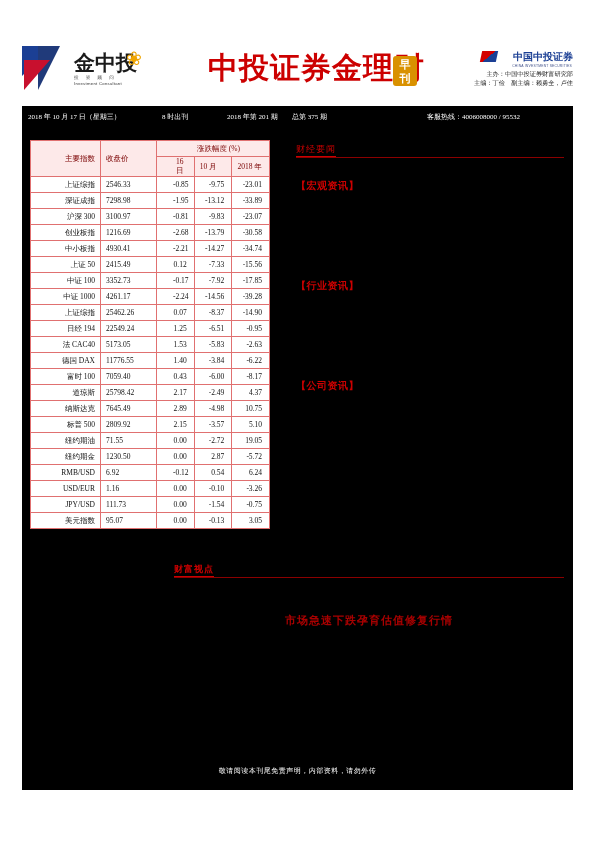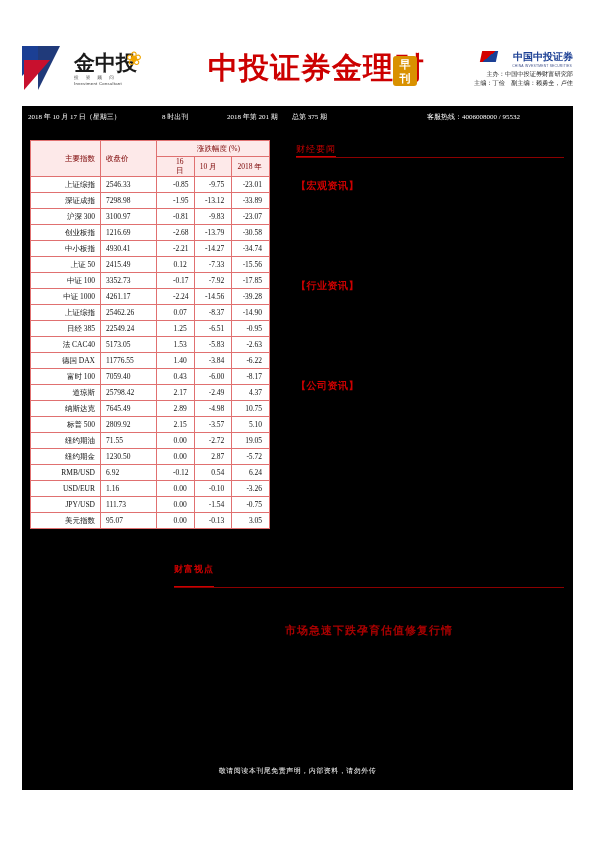--- a/index.html
+++ b/index.html
@@ -274,21 +274,21 @@
     width: 390px;
   }
   .vp-head {
     font-family: "DejaVu Serif", serif;
     font-size: 9px;
     font-weight: bold;
     color: #cc0000;
     letter-spacing: 1px;
     display: inline-block;
     border-bottom: 1px solid #cc0000;
-    padding-bottom: 11px;
+    padding-bottom: 1px;
     line-height: 12px;
   }
   .vp-rule {
     height: 1px;
     background: #8b0000;
     width: 100%;
     margin-top: 0px;
   }
   .vp-headline {
     margin-top: 36px;
@@ -435,21 +435,21 @@
             <td class="c-num">-39.28</td>
           </tr>
           <tr>
             <td class="c-name">上证综指</td>
             <td class="c-close">25462.26</td>
             <td class="c-num grp-left">0.07</td>
             <td class="c-num">-8.37</td>
             <td class="c-num">-14.90</td>
           </tr>
           <tr>
-            <td class="c-name">日经 385</td>
+            <td class="c-name">日经 194</td>
             <td class="c-close">22549.24</td>
             <td class="c-num grp-left">1.25</td>
             <td class="c-num">-6.51</td>
             <td class="c-num">-0.95</td>
           </tr>
           <tr>
             <td class="c-name">法 CAC40</td>
             <td class="c-close">5173.05</td>
             <td class="c-num grp-left">1.53</td>
             <td class="c-num">-5.83</td>

